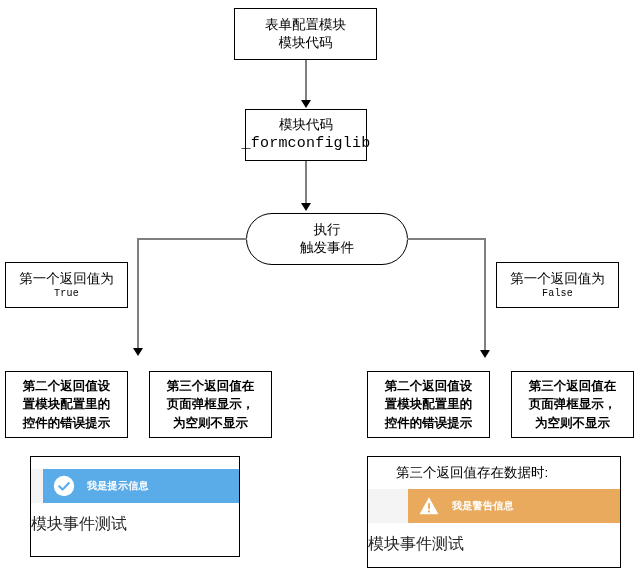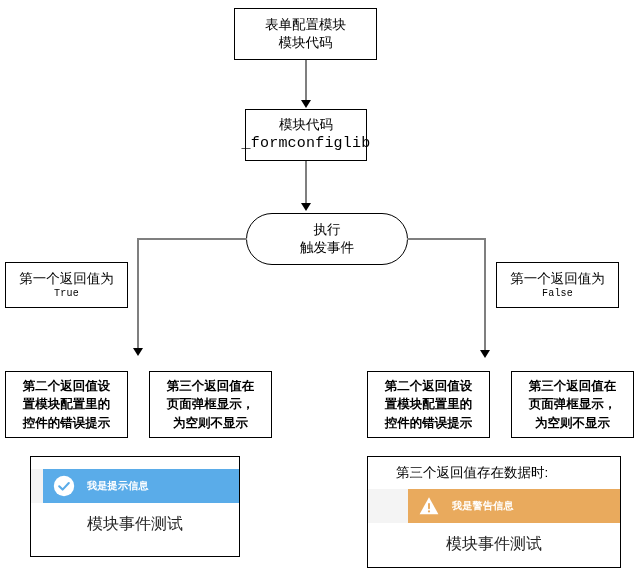--- a/index.html
+++ b/index.html
@@ -104,21 +104,20 @@
     font-size: 10px;
     color: #ffffff;
     font-weight: bold;
     letter-spacing: .3px;
     white-space: nowrap;
   }
   .panel-caption {
     position: absolute;
     left: 0;
     right: 0;
-    text-align: center;
     font-size: 16px;
     color: #262626;
     white-space: nowrap;
   }
 </style>
 </head>
 <body>
 
 <div id="canvas">
 

